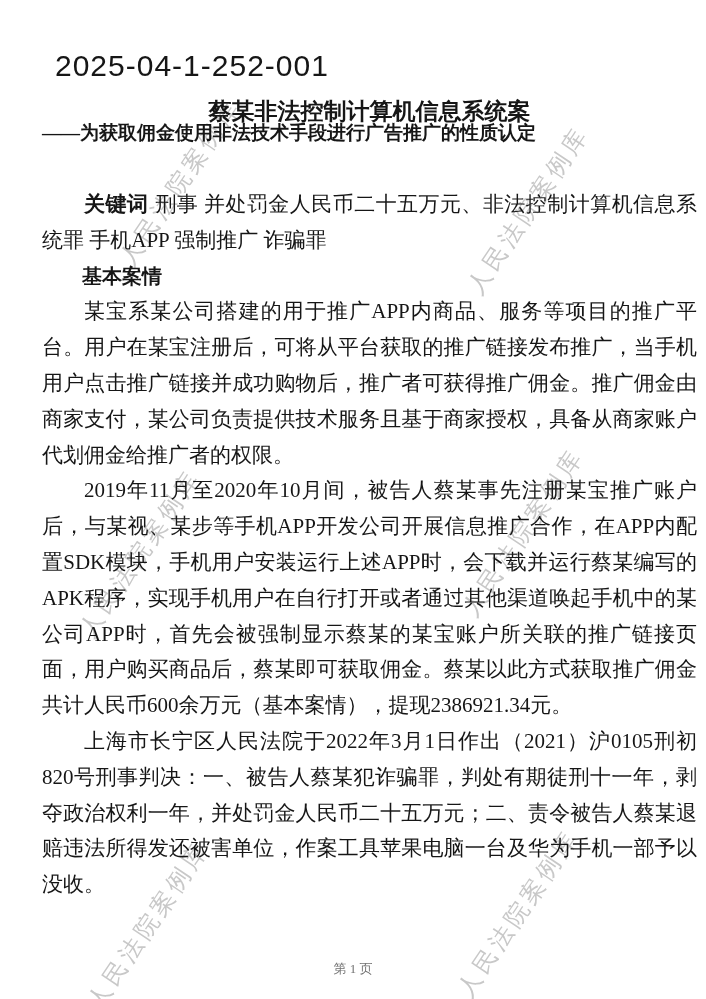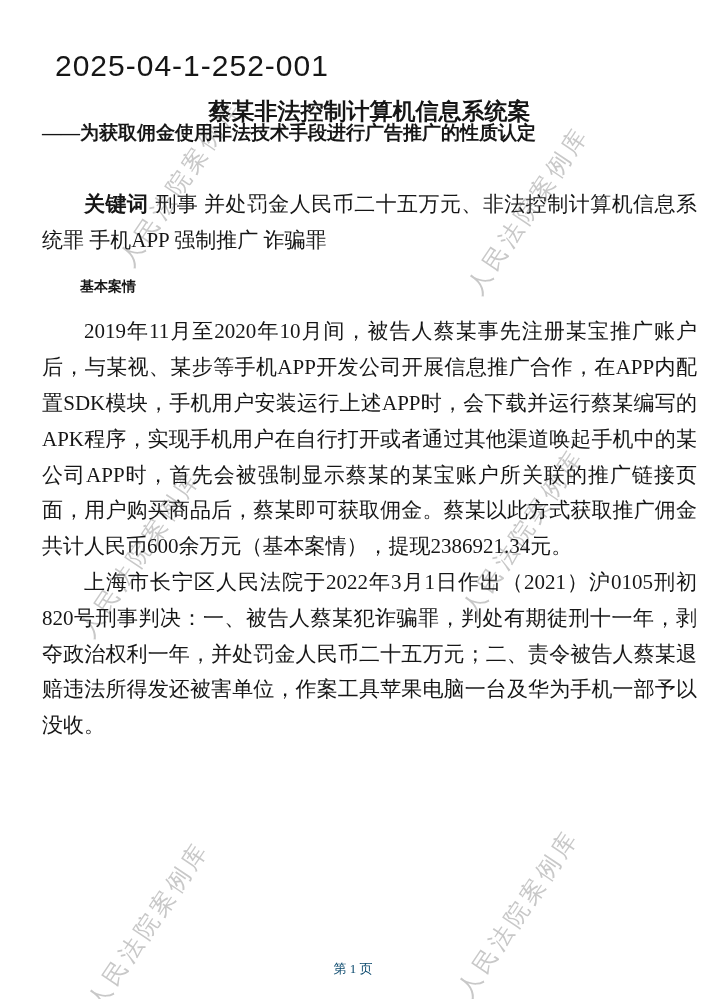--- a/index.html
+++ b/index.html
@@ -65,34 +65,34 @@
     line-height: 35.8px;
     text-align: justify;
   }
   .body-text p { margin: 0; text-indent: 2em; }
   .kw-label {
     font-family: Liberation Serif, serif;
     font-weight: 700;
     margin-right: 7px;
   }
   .section-heading {
-    margin: 10px;
+    margin: 0;
     text-indent: 2em;
-    font-size: 14px;
+    font-size: 20px;
     line-height: 35.8px;
     font-weight: 700;
     font-family: "Liberation Sans", sans-serif;
   }
   .page-footer {
     position: absolute;
     top: 960px; left: 0; width: 100%;
     text-align: center;
     font-size: 13px;
     font-family: "Liberation Serif", serif;
-    color: #0c4a6e;
+    color: #737373;
   }
 </style>
 </head>
 <body>
 
 <div class="page">
 
   <div class="wm-layer">
     <span class="watermark wm1" style="color: rgb(200, 200, 200);">人民法院案例库</span>
     <span class="watermark wm2" style="color: rgb(200, 200, 200);">人民法院案例库</span>
@@ -109,20 +109,21 @@
 
     <h2 class="doc-subtitle">——为获取佣金使用非法技术手段进行广告推广的性质认定</h2>
 
     <div class="body-text">
       <p class="keywords-line">
         <span class="kw-label">关键词</span><span>刑事 并处罚金人民币二十五万元、非法控制计算机信息系统罪 手机APP 强制推广 诈骗罪</span>
       </p>
 
       <h3 class="section-heading">基本案情</h3>
 
+      <p>某宝系某公司搭建的用于推广APP内商品、服务等项目的推广平台。用户在某宝注册后，可将从平台获取的推广链接发布推广，当手机用户点击推广链接并成功购物后，推广者可获得推广佣金。推广佣金由商家支付，某公司负责提供技术服务且基于商家授权，具备从商家账户代划佣金给推广者的权限。</p>
       <p>2019年11月至2020年10月间，被告人蔡某事先注册某宝推广账户后，与某视、某步等手机APP开发公司开展信息推广合作，在APP内配置SDK模块，手机用户安装运行上述APP时，会下载并运行蔡某编写的APK程序，实现手机用户在自行打开或者通过其他渠道唤起手机中的某公司APP时，首先会被强制显示蔡某的某宝账户所关联的推广链接页面，用户购买商品后，蔡某即可获取佣金。蔡某以此方式获取推广佣金共计人民币600余万元（基本案情），提现2386921.34元。</p>
       <p>上海市长宁区人民法院于2022年3月1日作出（2021）沪0105刑初820号刑事判决：一、被告人蔡某犯诈骗罪，判处有期徒刑十一年，剥夺政治权利一年，并处罚金人民币二十五万元；二、责令被告人蔡某退赔违法所得发还被害单位，作案工具苹果电脑一台及华为手机一部予以没收。</p>
     </div>
 
     <div class="page-footer">第 1 页</div>
   </div>
 
 </div>
 
 </body></html>

